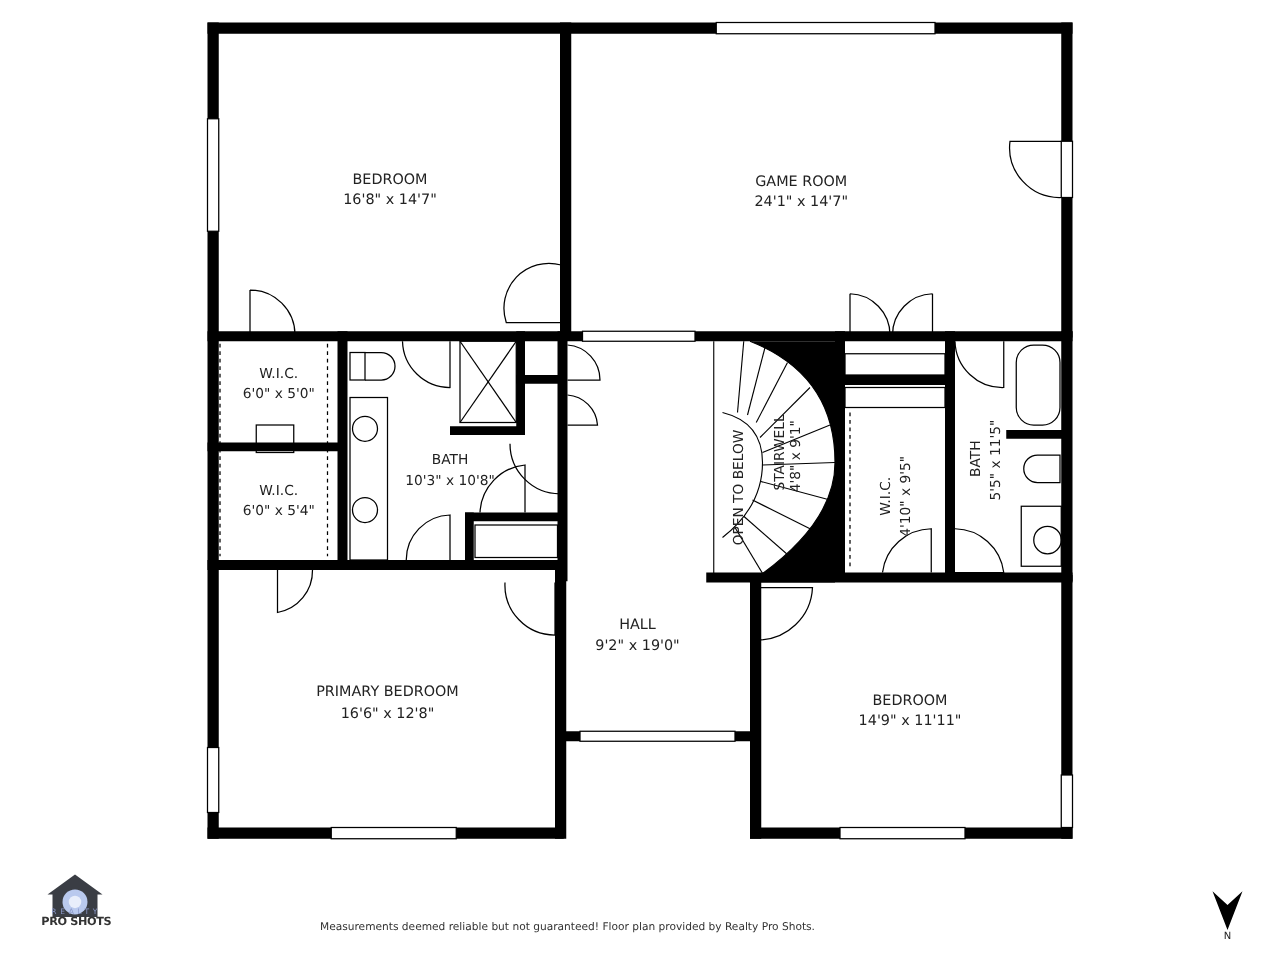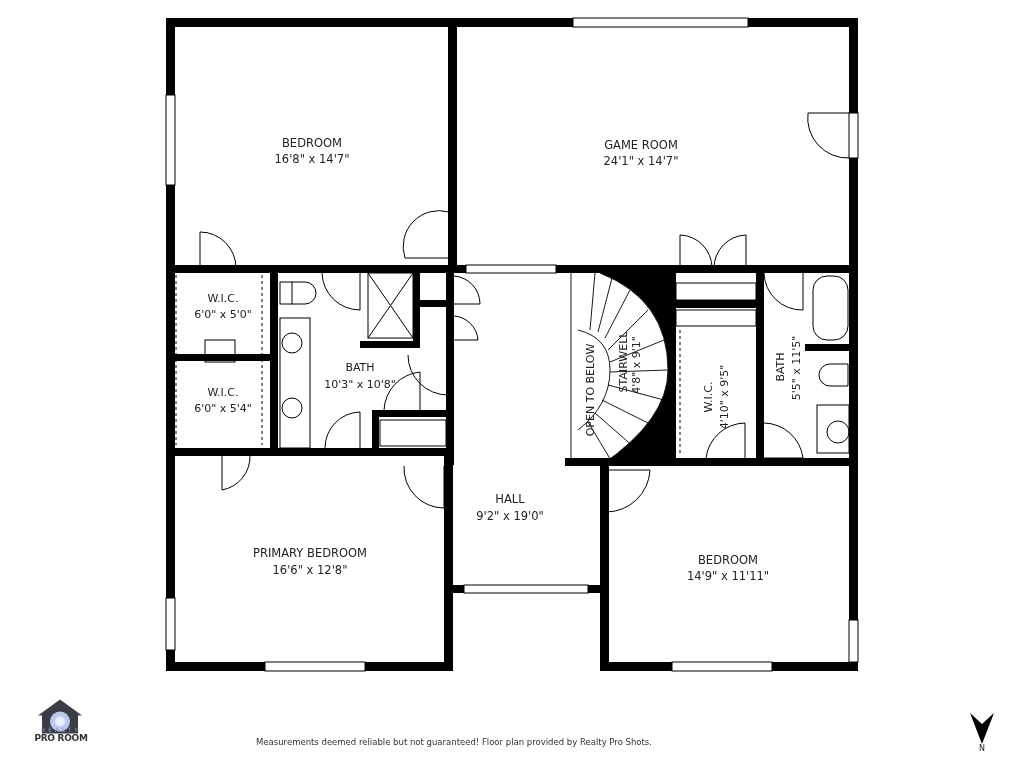--- a/index.html
+++ b/index.html
@@ -165,21 +165,21 @@
   </g>
 </svg>
 
 <svg class="logo" viewBox="0 0 60 40">
   <path d="M 30 2 L 52 18 L 48 18 L 48 36 L 12 36 L 12 18 L 8 18 Z" fill="#3a3d44"></path>
   <circle cx="30" cy="24" r="10" fill="#b9c9ee"></circle>
   <circle cx="30" cy="24" r="5" fill="#e8eefb"></circle>
 </svg>
 <div class="logo-sub">
   <span class="l1">REALTY</span>
-  <span class="l2">PRO ROOM</span>
+  <span class="l2">PRO SHOTS</span>
 </div>
 
 <div class="disclaimer">Measurements deemed reliable but not guaranteed! Floor plan provided by Realty Pro Shots.</div>
 
 <svg class="north" viewBox="0 0 36 50">
   <path d="M 6 3 L 18 14 L 30 3 L 18 34 Z" fill="#000"></path>
 </svg>
 <div class="north-label">N</div>
 
 </body></html>

